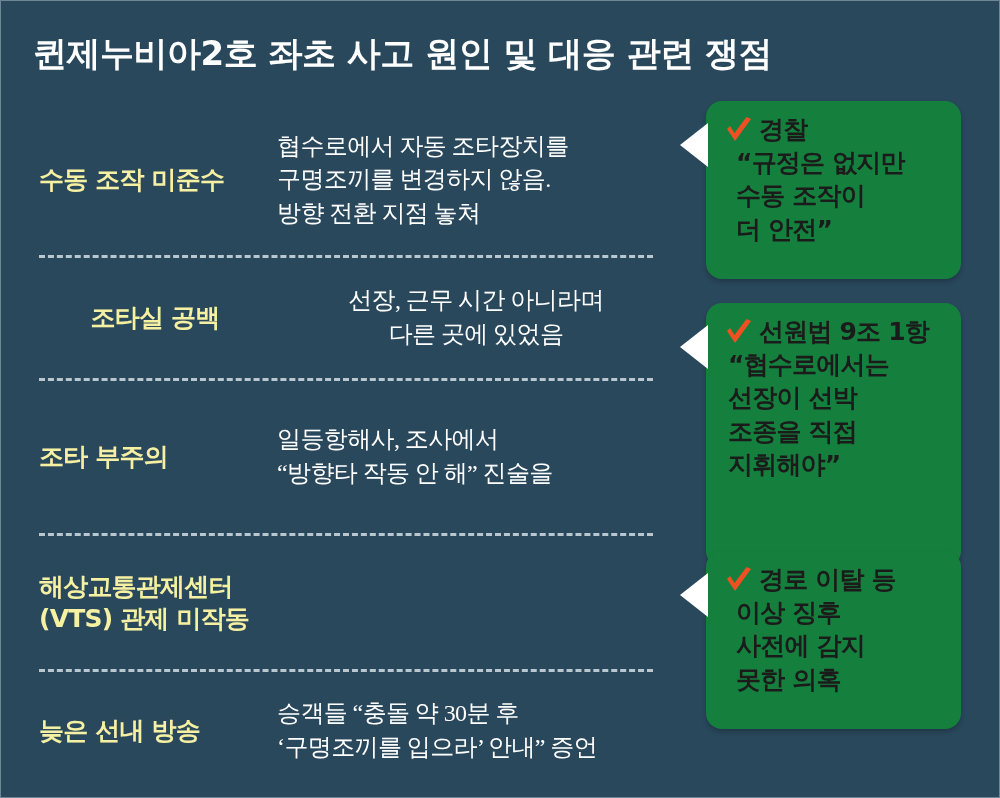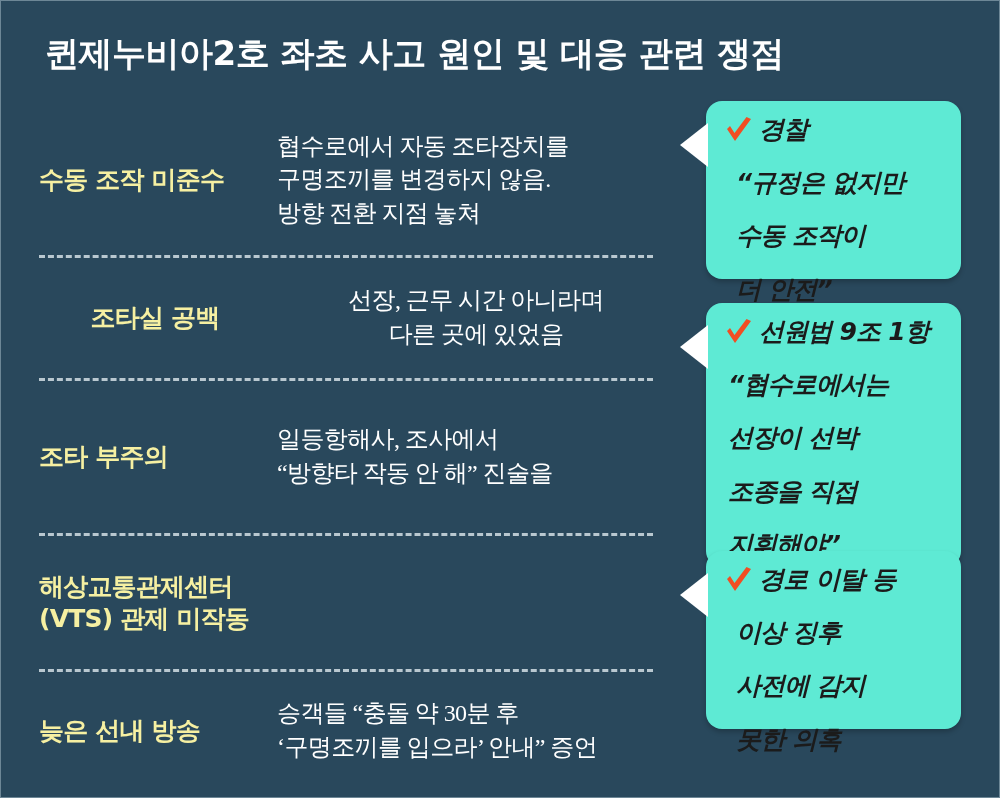--- a/index.html
+++ b/index.html
@@ -17,21 +17,21 @@
     height: 798px;
     background: #29485c;
     box-sizing: border-box;
     border: 1px solid #6d8796;
     overflow: hidden;
   }
 
   
   .title {
     position: absolute;
-    left: 44px;
+    left: 32px;
     top: 28px;
     width: 900px;
     height: 48px;
     color: #ffffff;
     font-size: 34px;
     font-weight: bold;
     letter-spacing: -0.5px;
     line-height: 48px;
     white-space: nowrap;
   }
@@ -86,25 +86,24 @@
     height: 0;
     margin: 0 38px 0 38px;
     border-top: 3px dashed #c9d6dd;
     opacity: 0.9;
   }
 
   
   .bubble {
     position: absolute;
     box-sizing: border-box;
-    background: #5eead4;
+    background: #15803d;
     border-radius: 16px;
     box-shadow: 0 3px 5px rgba(0,0,0,0.22);
     padding: 14px 18px 16px 18px;
-    font-style: italic;
   }
 
   .bubble .tail {
     position: absolute;
     left: -26px;
     width: 0;
     height: 0;
     border-top: 22px solid transparent;
     border-bottom: 22px solid transparent;
     border-right: 28px solid #ffffff;
@@ -128,21 +127,20 @@
     color: #1b1b1b;
     font-size: 25px;
     font-weight: bold;
     line-height: 1.33;
     letter-spacing: -0.8px;
   }
 
   .bubble-text .cline {
     display: block;
     white-space: nowrap;
-    margin-top: 20px;
   }
 
   .bubble-head {
     color: #1b1b1b;
     font-size: 25px;
     font-weight: bold;
     line-height: 1.22;
     letter-spacing: -0.8px;
   }
 

